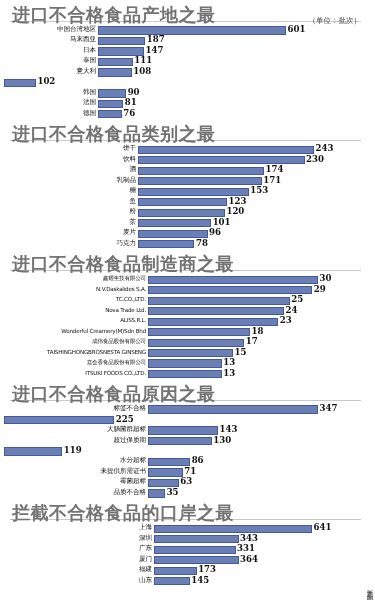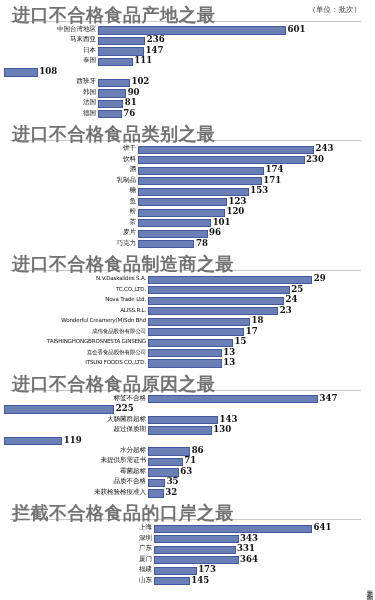--- a/index.html
+++ b/index.html
@@ -14,21 +14,21 @@
 
   .section{position:relative;padding:0 8px 0 4px;}
   .sec-head{position:relative;height:20px;}
   .sec-title{
     position:absolute;left:8px;top:3px;
     font-family:"DejaVu Serif","Liberation Serif",serif;
     font-weight:bold;font-size:18px;letter-spacing:0.5px;
     color:#737373;white-space:nowrap;
   }
   .unit{
-    position:absolute;right:6px;top:5px;
+    position:absolute;right:6px;top:16px;
     font-size:7.5px;color:#3a3a3a;white-space:nowrap;
     font-family:Liberation Mono, monospace;
   }
   .rule{height:1px;background:#c9c9c9;margin:1px 6px 3px 6px;}
 
   .chart{display:block;}
   .row{display:flex;align-items:center;height:9.6px;margin-bottom:0.9px;}
   .row .lbl{
     flex:0 0 auto;text-align:right;
     font-size:6.6px;line-height:9.6px;
@@ -78,45 +78,45 @@
           <div class="lbl">中国台湾地区</div>
           <div class="barwrap">
             <div class="bar" style="width: 188px; background: rgb(106, 127, 181); border-color: rgb(69, 88, 155);"></div>
             <div class="val">601</div>
           </div>
         </div>
         <div class="row">
           <div class="lbl">马来西亚</div>
           <div class="barwrap">
             <div class="bar" style="width: 47.2346px; background: rgb(106, 127, 181); border-color: rgb(69, 88, 155);"></div>
-            <div class="val">236</div>
+            <div class="val">187</div>
           </div>
         </div>
         <div class="row">
           <div class="lbl">日本</div>
           <div class="barwrap">
             <div class="bar" style="width: 45.9834px; background: rgb(106, 127, 181); border-color: rgb(69, 88, 155);"></div>
             <div class="val">147</div>
           </div>
         </div>
         <div class="row">
           <div class="lbl">泰国</div>
           <div class="barwrap">
             <div class="bar" style="width: 34.7221px; background: rgb(106, 127, 181); border-color: rgb(69, 88, 155);"></div>
             <div class="val">111</div>
           </div>
         </div>
         <div class="row">
+          <div class="lbl">意大利</div>
           <div class="barwrap">
             <div class="bar" style="width: 33.7837px; background: rgb(106, 127, 181); border-color: rgb(69, 88, 155);"></div>
             <div class="val">108</div>
           </div>
         </div>
         <div class="row">
-          <div class="lbl">西班牙</div>
           <div class="barwrap">
             <div class="bar" style="width: 31.9068px; background: rgb(106, 127, 181); border-color: rgb(69, 88, 155);"></div>
             <div class="val">102</div>
           </div>
         </div>
         <div class="row">
           <div class="lbl">韩国</div>
           <div class="barwrap">
             <div class="bar" style="width: 28.1531px; background: rgb(106, 127, 181); border-color: rgb(69, 88, 155);"></div>
             <div class="val">90</div>
@@ -218,20 +218,27 @@
       </div>
   </div>
 
   <div class="section">
     <div class="sec-head">
       <div class="sec-title">进口不合格食品制造商之最</div>
     </div>
     <div class="rule"></div>
     <div class="chart c3">
         <div class="row">
+          <div class="lbl">鑫耀生技有限公司</div>
+          <div class="barwrap">
+            <div class="bar" style="width: 170px; background: rgb(106, 127, 181); border-color: rgb(69, 88, 155);"></div>
+            <div class="val">30</div>
+          </div>
+        </div>
+        <div class="row">
           <div class="lbl">N.V.Daskalides S.A.</div>
           <div class="barwrap">
             <div class="bar" style="width: 164.333px; background: rgb(106, 127, 181); border-color: rgb(69, 88, 155);"></div>
             <div class="val">29</div>
           </div>
         </div>
         <div class="row">
           <div class="lbl">TC.CO.,LTD.</div>
           <div class="barwrap">
             <div class="bar" style="width: 141.667px; background: rgb(106, 127, 181); border-color: rgb(69, 88, 155);"></div>
@@ -350,27 +357,20 @@
             <div class="val">63</div>
           </div>
         </div>
         <div class="row">
           <div class="lbl">品质不合格</div>
           <div class="barwrap">
             <div class="bar" style="width: 17.147px; background: rgb(106, 127, 181); border-color: rgb(69, 88, 155);"></div>
             <div class="val">35</div>
           </div>
         </div>
-        <div class="row">
-          <div class="lbl">未获检验检疫准入</div>
-          <div class="barwrap">
-            <div class="bar" style="width: 15.6772px; background: rgb(106, 127, 181); border-color: rgb(69, 88, 155);"></div>
-            <div class="val">32</div>
-          </div>
-        </div>
       </div>
   </div>
 
   <div class="section">
     <div class="sec-head">
       <div class="sec-title">拦截不合格食品的口岸之最</div>
     </div>
     <div class="rule"></div>
     <div class="chart c5">
         <div class="row">

